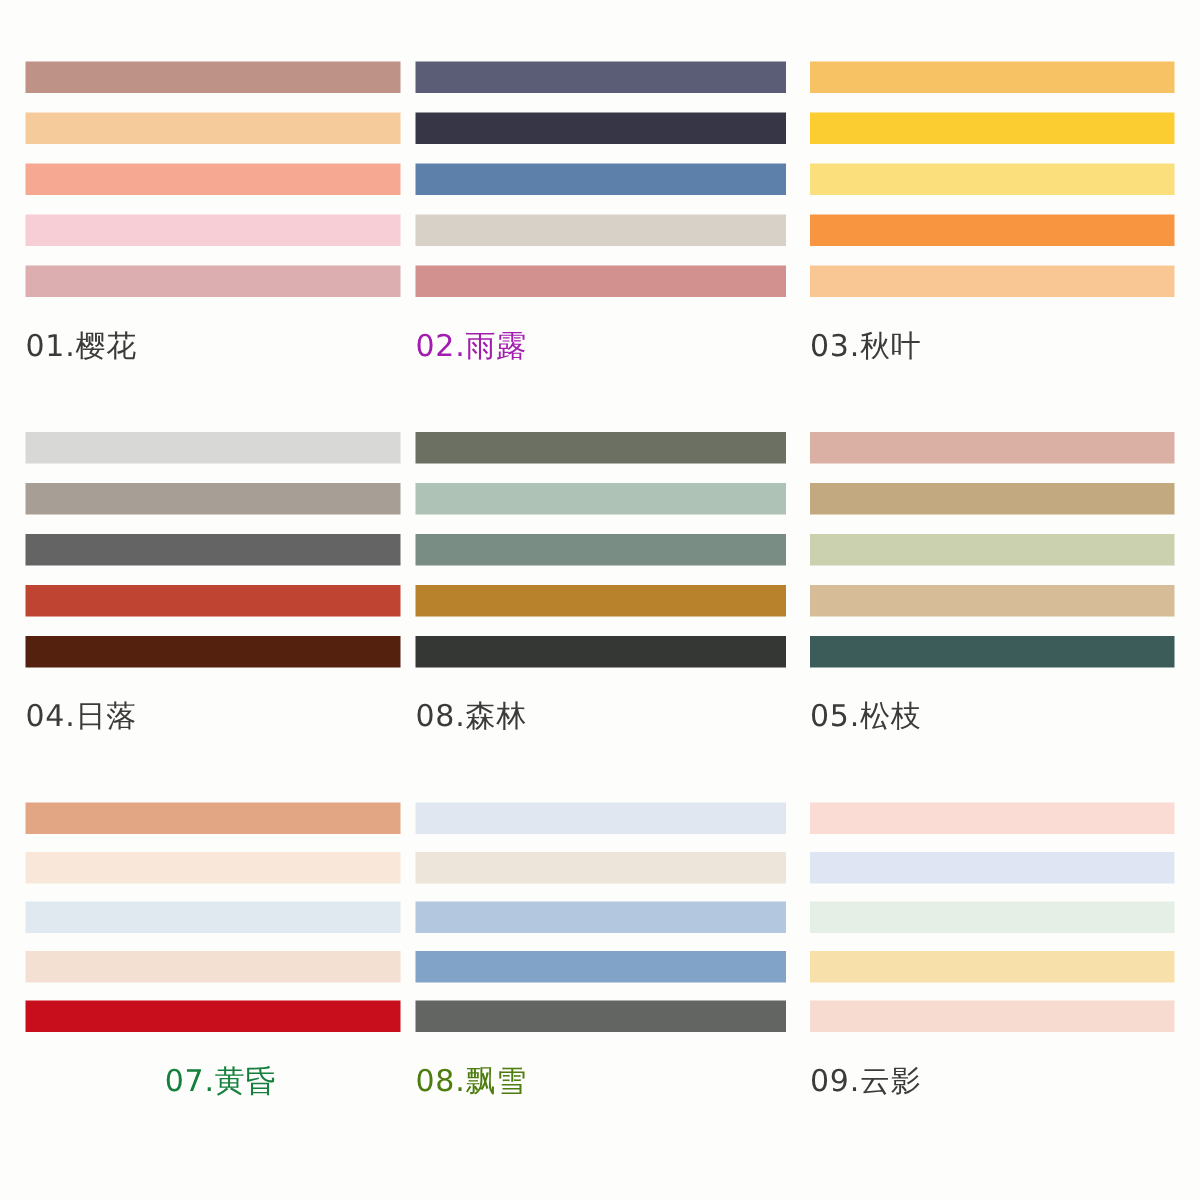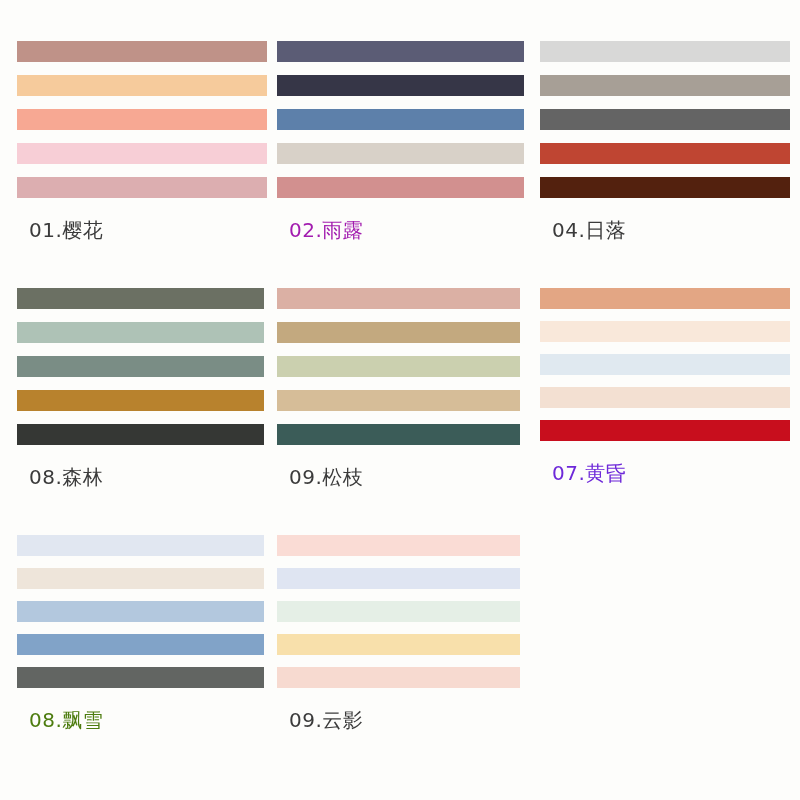--- a/index.html
+++ b/index.html
@@ -47,21 +47,20 @@
     display: block;
   }
   .palette-label {
     margin-top: 22px;
     font-size: 20px;
     letter-spacing: 0.5px;
     color: #3b3b3b;
     font-family: "DejaVu Sans", sans-serif;
     white-space: nowrap;
     line-height: 1;
-    margin-left: 12px;
   }
   
   .col-1 .swatch-stack { width: 250px; }
   .col-2 .swatch-stack { width: 247px; }
   .col-3 .swatch-stack { width: 243px; }
   
   .row-3 .swatch-stack { gap: 12px; }
 </style>
 </head>
 <body style="background: rgb(253, 253, 251);">
@@ -84,20 +83,30 @@
       <div class="swatch-stack">
         <span class="swatch" style="background:#5b5c75"></span>
         <span class="swatch" style="background:#363647"></span>
         <span class="swatch" style="background:#5d80aa"></span>
         <span class="swatch" style="background:#d8d1c8"></span>
         <span class="swatch" style="background:#d2908f"></span>
       </div>
       <div class="palette-label" style="color: #a21caf;">02.雨露</div>
     </div>
 
+    <div class="palette-card col-3 row-1">
+      <div class="swatch-stack">
+        <span class="swatch" style="background:#f7c264"></span>
+        <span class="swatch" style="background:#fbcd30"></span>
+        <span class="swatch" style="background:#fadf7c"></span>
+        <span class="swatch" style="background:#f79540"></span>
+        <span class="swatch" style="background:#f8c793"></span>
+      </div>
+      <div class="palette-label" style="color: rgb(59, 59, 59);">03.秋叶</div>
+    </div>
 
     <div class="palette-card col-1 row-2">
       <div class="swatch-stack">
         <span class="swatch" style="background:#d8d8d7"></span>
         <span class="swatch" style="background:#a79f96"></span>
         <span class="swatch" style="background:#646464"></span>
         <span class="swatch" style="background:#bf4532"></span>
         <span class="swatch" style="background:#53210e"></span>
       </div>
       <div class="palette-label" style="color: rgb(59, 59, 59);">04.日落</div>
@@ -115,32 +124,32 @@
     </div>
 
     <div class="palette-card col-3 row-2">
       <div class="swatch-stack">
         <span class="swatch" style="background:#dbb0a4"></span>
         <span class="swatch" style="background:#c3a97f"></span>
         <span class="swatch" style="background:#cbd0af"></span>
         <span class="swatch" style="background:#d6bd98"></span>
         <span class="swatch" style="background:#3b5c58"></span>
       </div>
-      <div class="palette-label" style="color: rgb(59, 59, 59);">09.松枝</div>
+      <div class="palette-label" style="color: rgb(59, 59, 59);">05.松枝</div>
     </div>
 
     <div class="palette-card col-1 row-3">
       <div class="swatch-stack">
         <span class="swatch" style="background:#e3a684"></span>
         <span class="swatch" style="background:#f9e8da"></span>
         <span class="swatch" style="background:#e0e9f0"></span>
         <span class="swatch" style="background:#f3e0d2"></span>
         <span class="swatch" style="background:#c80e1d"></span>
       </div>
-      <div class="palette-label" style="color: #6d28d9;">07.黄昏</div>
+      <div class="palette-label" style="color: #15803d; text-align: center;">07.黄昏</div>
     </div>
 
     <div class="palette-card col-2 row-3">
       <div class="swatch-stack">
         <span class="swatch" style="background:#e1e7f1"></span>
         <span class="swatch" style="background:#eee5da"></span>
         <span class="swatch" style="background:#b3c8de"></span>
         <span class="swatch" style="background:#81a3c8"></span>
         <span class="swatch" style="background:#626562"></span>
       </div>

